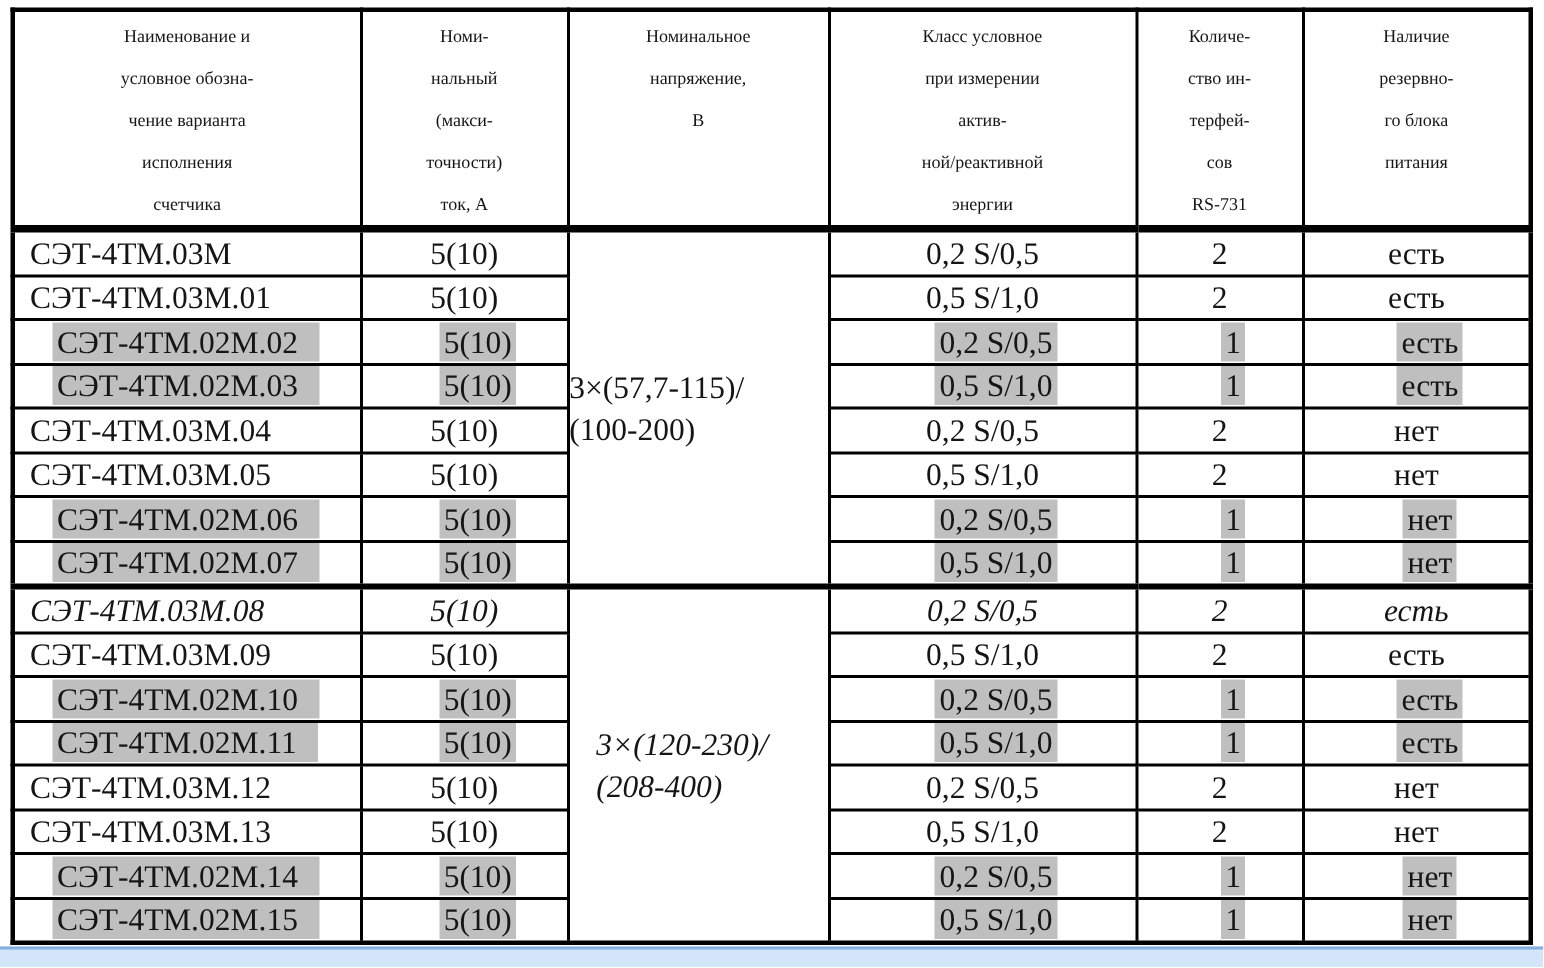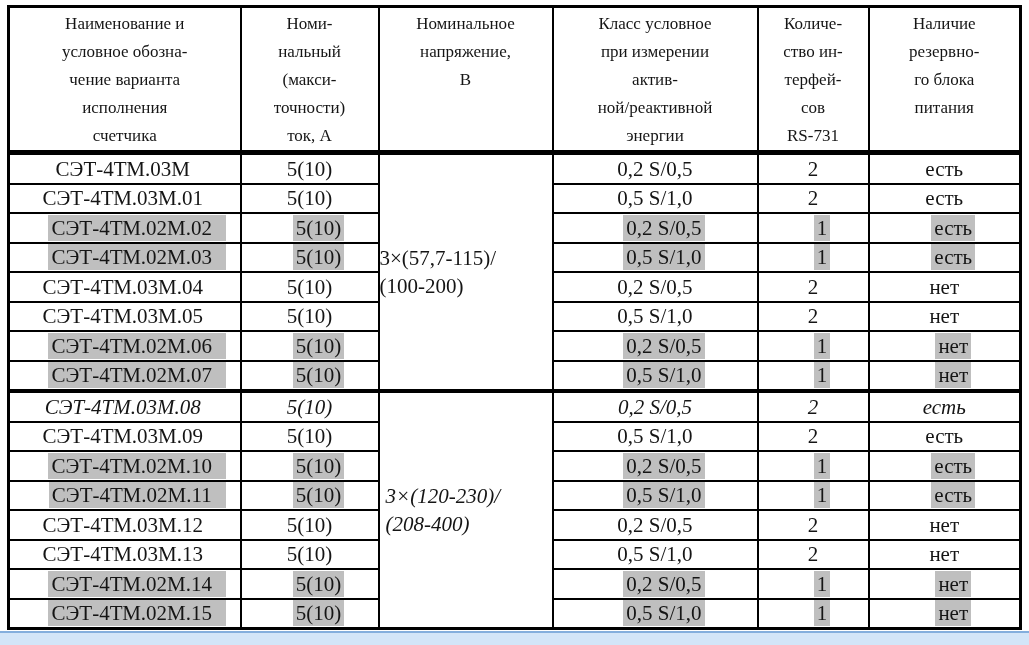--- a/index.html
+++ b/index.html
@@ -31,46 +31,46 @@
   }
   th, td {
     border: 2px solid #000;
     overflow: hidden;
   }
   thead th {
     border-bottom: 5px solid #000;
     height: 140px;
     vertical-align: top;
     font-weight: normal;
-    font-size: 17px;
+    font-size: 12px;
     line-height: 28px;
     white-space: pre-line;
     padding: 2px 2px 0 2px;
     text-align: center;
     margin-left: 15px;
   }
   tbody td {
     height: 27.5px;
     font-size: 21px;
     line-height: 26px;
     text-align: center;
     padding: 0;
     vertical-align: middle;
   }
   td.name-cell {
-    text-align: center;
+    text-align: left;
     padding-left: 7px;
   }
   td.voltage-cell {
     white-space: pre-line;
     vertical-align: middle;
     line-height: 28px;
   }
   td.voltage-cell.g1 { text-align: left; }
-  td.voltage-cell.g2 { text-align: left; padding-left: 6px; }
+  td.voltage-cell.g2 { text-align: left; padding-left: 18px; }
   tr.group-start td { border-top: 4px solid #000; font-style: italic; }
   .cellspan {
     display: inline-block;
     padding: 0 3px;
   }
   td.name-cell .cellspan {
     padding: 0 14px 0 3px;
   }
   tr.hl .cellspan {
     background: var(--highlight, #bfbfbf);

